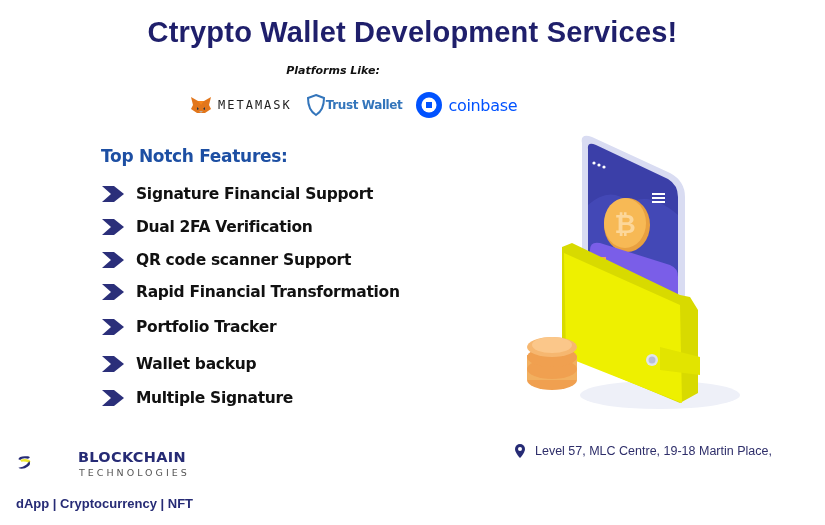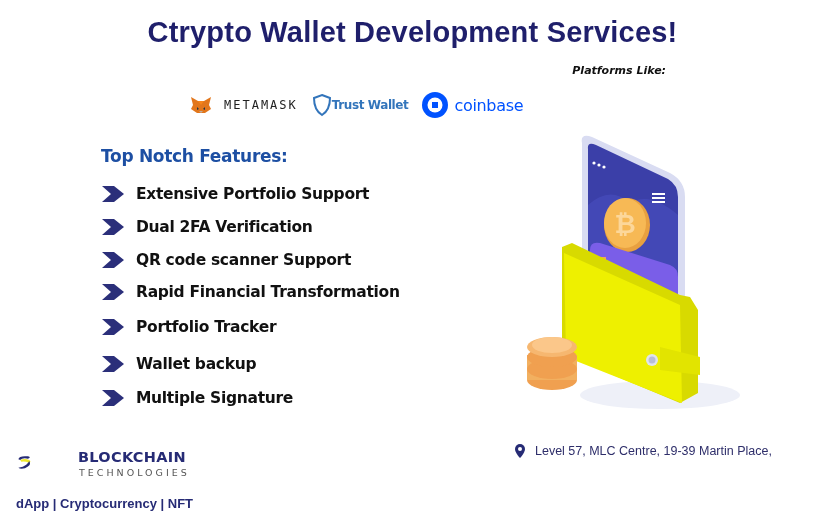--- a/index.html
+++ b/index.html
@@ -1,24 +1,24 @@
 <!DOCTYPE html>
 <html><head>
 <meta charset="utf-8">
 <style>
   * { margin:0; padding:0; box-sizing:border-box; }
   html, body { width:825px; height:525px; background:#ffffff; overflow:hidden; }
   body { position:relative; font-family:"Liberation Sans", sans-serif; }
   .title { position:absolute; top:16px; left:0; width:825px; text-align:center;
     font-family:"Liberation Sans", sans-serif; font-weight:bold; font-size:29px; color:#1f1f6b; letter-spacing:0.2px; }
-  .subtitle { position:absolute; top:64px; left:0; width:666px; text-align:right;
+  .subtitle { position:absolute; top:64px; left:0; width:666px; text-align:center;
     font-family:"DejaVu Sans", sans-serif; font-weight:bold; font-style:italic; font-size:11px; color:#111; }
   .platforms { position:absolute; top:88px; left:190px; height:34px; display:flex; align-items:center; }
   .platform { display:flex; align-items:center; margin-right:14px; }
-  .pl-metamask { font-family:"DejaVu Sans Mono", monospace; font-size:12px; letter-spacing:2px; color:#222; margin-left:12px; }
+  .pl-metamask { font-family:"DejaVu Sans Mono", monospace; font-size:12px; letter-spacing:2px; color:#222; margin-left:6px; }
   .pl-trust { font-family:"DejaVu Sans", sans-serif; font-weight:bold; font-size:12px; color:#3375bb; letter-spacing:-0.4px; }
   .pl-coinbase { font-family:"DejaVu Sans", sans-serif; font-size:16px; color:#0052ff; margin-left:6px; letter-spacing:-0.3px; }
   .pl-trezor { font-family:"DejaVu Sans", sans-serif; font-weight:bold; font-size:15px; color:#111; margin-left:4px; letter-spacing:0.3px; }
   .features-heading { position:absolute; top:146px; left:101px; font-family:"DejaVu Sans", sans-serif;
     font-weight:bold; font-size:17px; color:#1d4fa3; letter-spacing:-0.3px; }
   .features { position:absolute; left:102px; top:180px; list-style:none; }
   .feature { position:absolute; left:0; display:flex; align-items:center; white-space:nowrap; }
   .chev { width:22px; height:16px; margin-right:12px; flex:none; }
   .feature-label { font-family:"DejaVu Sans", sans-serif; font-weight:bold; font-size:15.5px; color:#111; letter-spacing:-0.3px; }
   .illustration { position:absolute; left:520px; top:125px; width:230px; height:300px; }
@@ -64,21 +64,21 @@
   </div>
 </div>
 
 <div class="features-heading">Top Notch Features:</div>
 
 <ul class="features">
   <li class="feature" style="top:5px">
     <svg class="chev" viewBox="0 0 22 16">
         <polygon points="0,0 12,0 22,8 12,16 0,16 9,8" fill="#2b2f7a"></polygon>
       </svg>
-    <span class="feature-label">Extensive Portfolio Support</span>
+    <span class="feature-label">Signature Financial Support</span>
   </li>
   <li class="feature" style="top:38px">
     <svg class="chev" viewBox="0 0 22 16">
         <polygon points="0,0 12,0 22,8 12,16 0,16 9,8" fill="#2b2f7a"></polygon>
       </svg>
     <span class="feature-label">Dual 2FA Verification</span>
   </li>
   <li class="feature" style="top:71px">
     <svg class="chev" viewBox="0 0 22 16">
         <polygon points="0,0 12,0 22,8 12,16 0,16 9,8" fill="#2b2f7a"></polygon>
@@ -155,15 +155,15 @@
 <div class="logo-name">BLOCKCHAIN</div>
 <div class="logo-sub">TECHNOLOGIES</div>
 <div class="tagline">dApp | Cryptocurrency | NFT</div>
 
 <div class="contact">
   <div class="c-row">
     <svg class="c-icon" viewBox="0 0 14 14">
         <path d="M7 0 A5 5 0 0 1 12 5 C12 9 7 14 7 14 C7 14 2 9 2 5 A5 5 0 0 1 7 0 Z" fill="#262b75"></path>
         <circle cx="7" cy="5" r="2" fill="#fff"></circle>
       </svg>
-    <span>Level 57, MLC Centre, 19-39 Martin Place,</span>
+    <span>Level 57, MLC Centre, 19-18 Martin Place,</span>
   </div>
 </div>
 
 </body></html>

